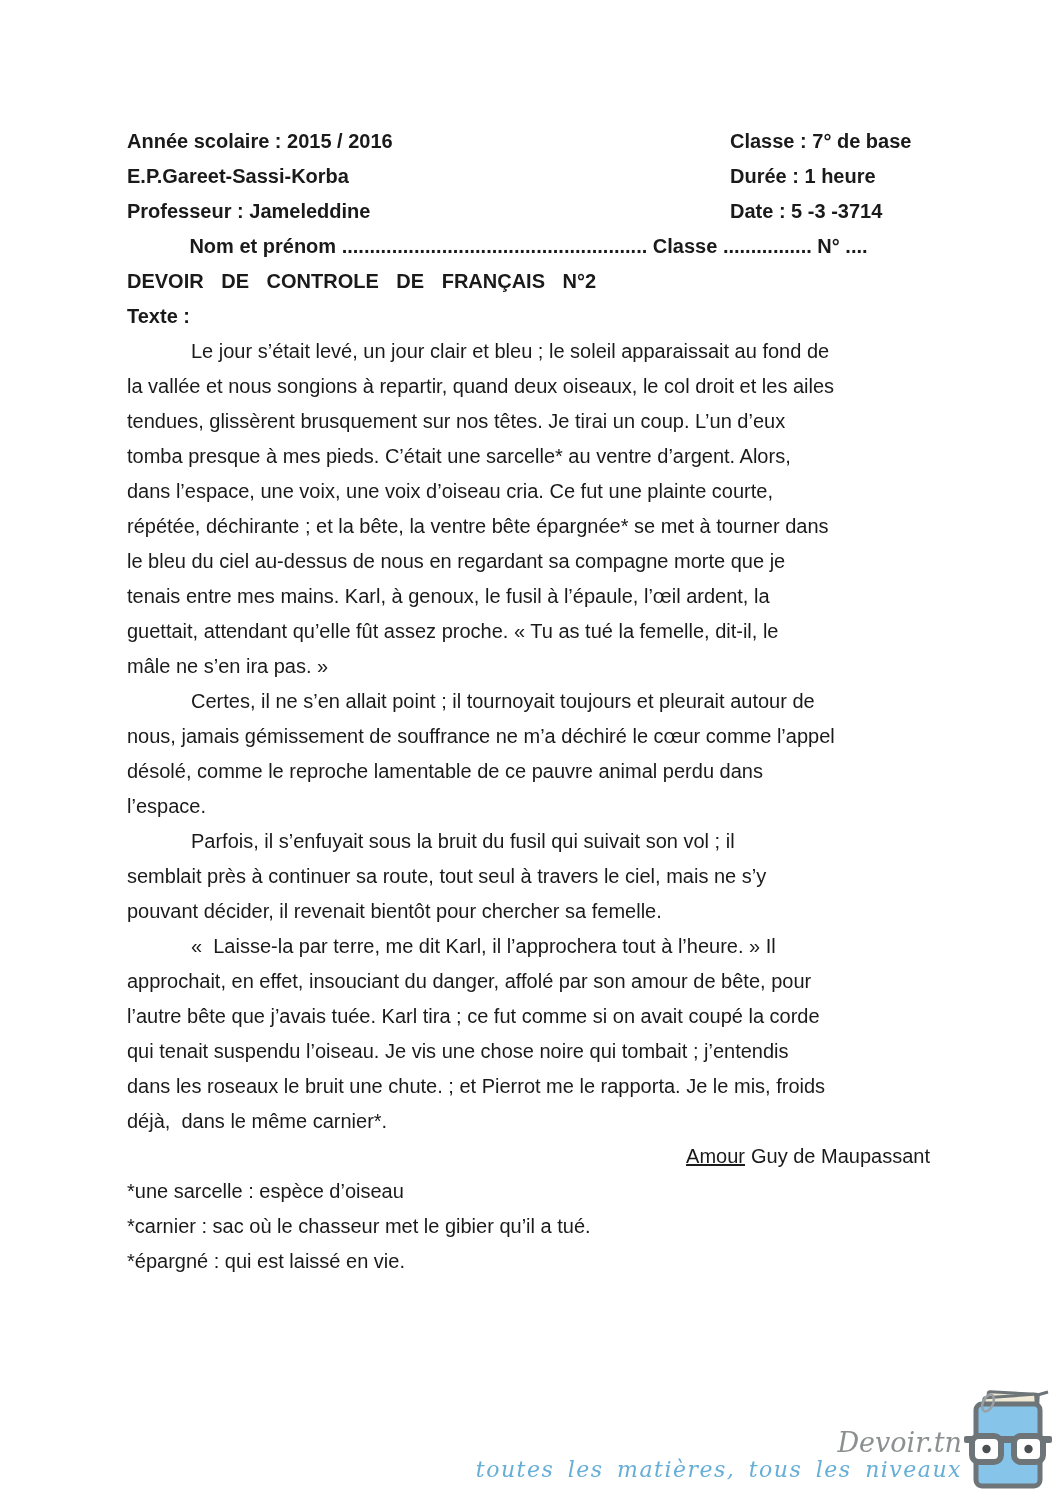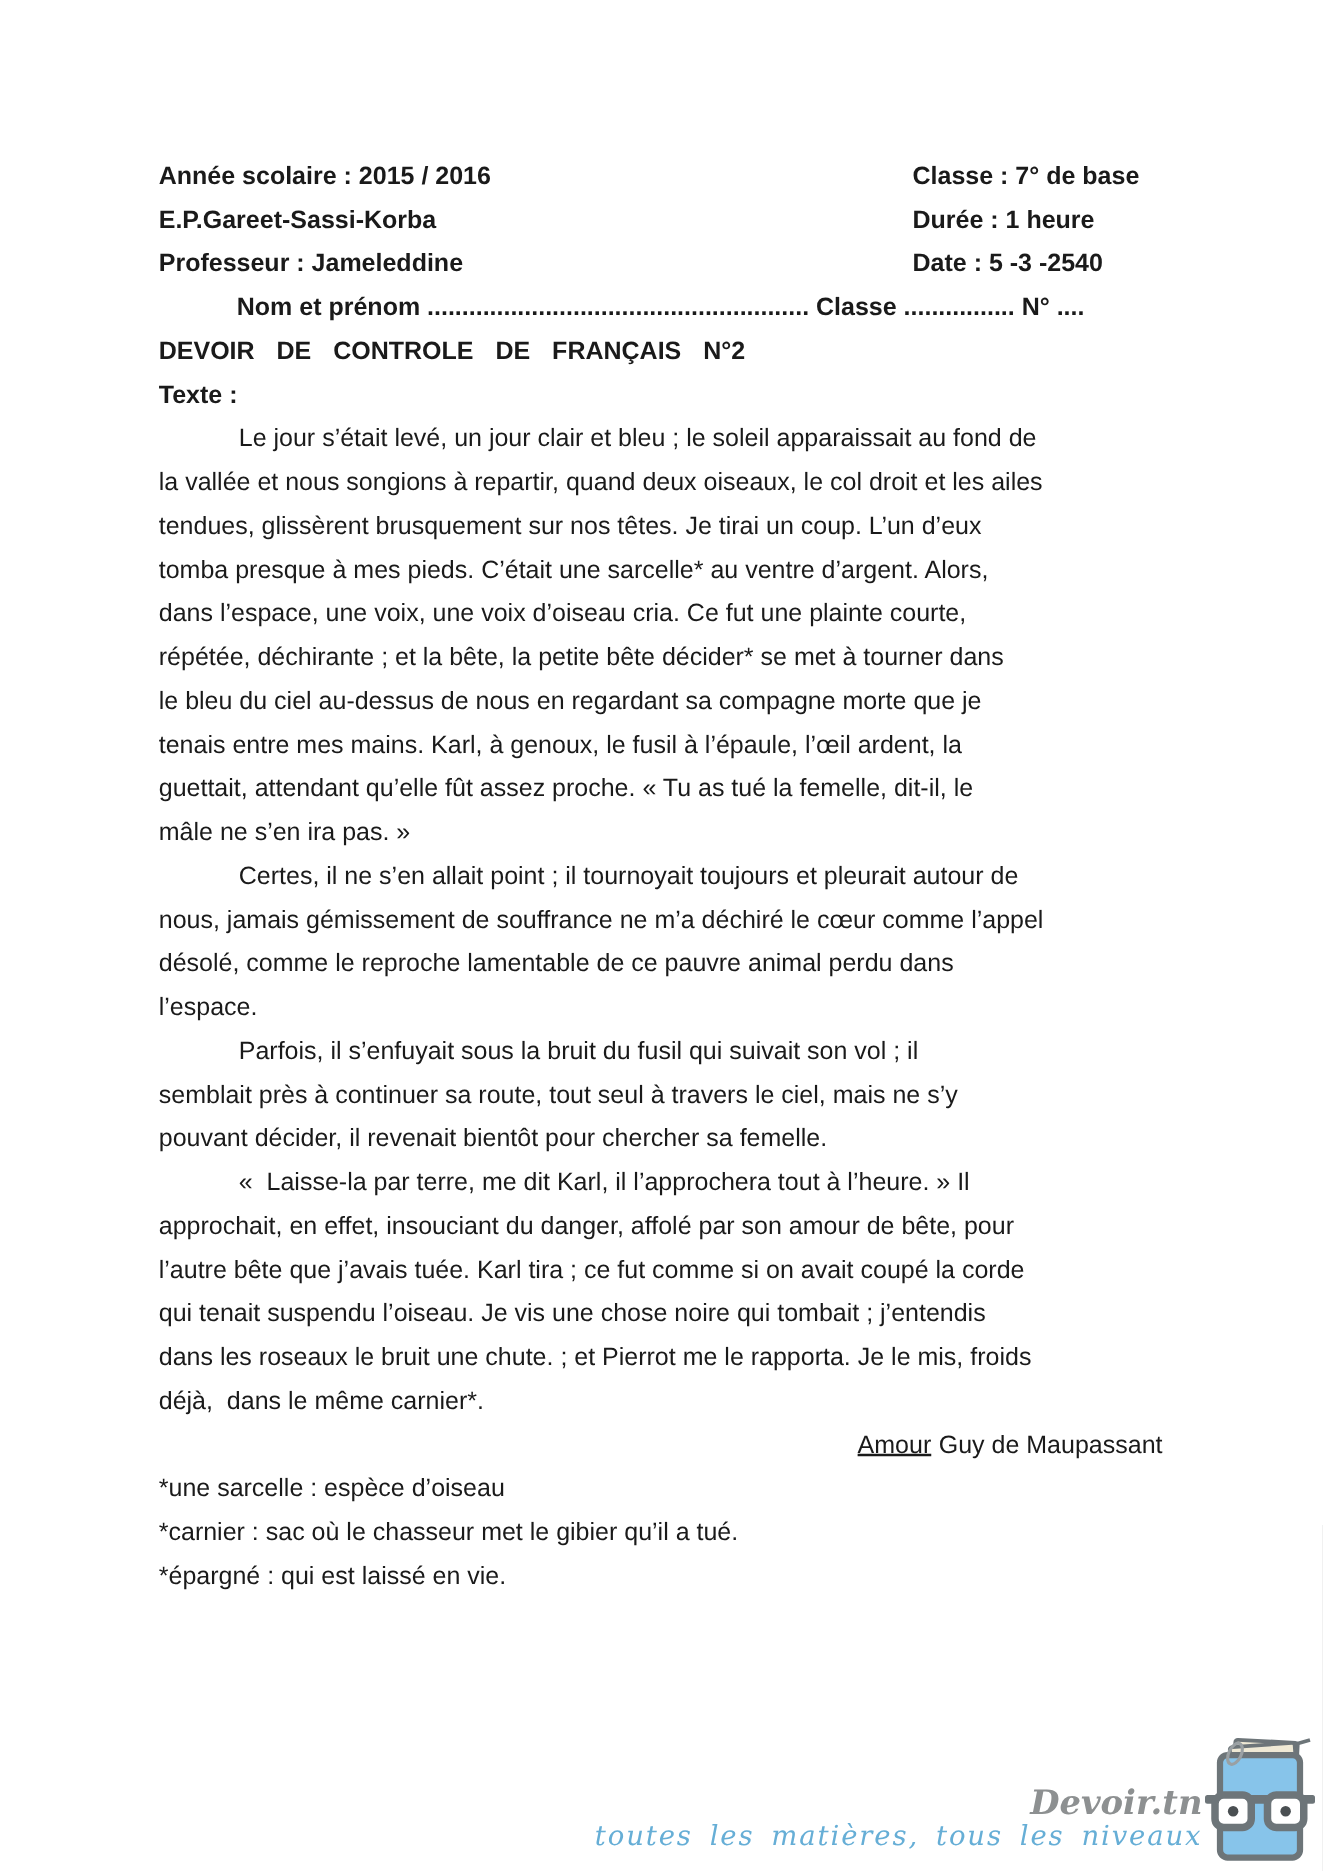--- a/index.html
+++ b/index.html
@@ -20,21 +20,21 @@
   .name-line{font-weight:bold;text-align:center;}
   .doc-title{font-weight:bold;text-align:left;word-spacing:12px;}
   .texte-label{font-weight:bold;}
   .line{height:35px;line-height:35px;font-size:20px;white-space:pre;}
   .indent{padding-left:64px;}
   .attribution{height:35px;line-height:35px;font-size:20px;text-align:right;}
   .u{text-decoration:underline;margin-right:0.3em;}
   .brand{position:absolute;right:6px;bottom:4px;display:flex;align-items:flex-end;}
   .brand-text{text-align:right;margin:0 2px 10px 0;}
   .brand-name{
-    font-family:"DejaVu Serif",serif;font-style:italic;font-weight:bold;
+    font-family:"DejaVu Serif",serif;font-style:italic;font-weight:normal;
     font-size:27px;color:#8d9091;line-height:1;
   }
   .brand-tagline{
     font-family:"DejaVu Serif",serif;font-style:italic;
     font-size:22px;color:#66aed6;letter-spacing:1.5px;word-spacing:5px;
     line-height:1.25;white-space:nowrap;
   }
   .mascot{display:block;}
 </style>
 </head>
@@ -46,36 +46,36 @@
     <div class="row header-row">
       <span class="header-left">Année scolaire : 2015 / 2016</span>
       <span class="header-right">Classe : 7° de base</span>
     </div>
     <div class="row header-row">
       <span class="header-left">E.P.Gareet-Sassi-Korba</span>
       <span class="header-right">Durée : 1 heure</span>
     </div>
     <div class="row header-row">
       <span class="header-left">Professeur : Jameleddine</span>
-      <span class="header-right">Date : 5 -3 -2540</span>
+      <span class="header-right">Date : 5 -3 -3714</span>
     </div>
 
     <div class="row name-line">Nom et prénom ....................................................... Classe ................ N° ....</div>
 
     <div class="row doc-title">DEVOIR DE CONTROLE DE FRANÇAIS N°2</div>
 
     <div class="row texte-label">Texte :</div>
 
     <div id="body-text">
         <div class="line indent">Le jour s’était levé, un jour clair et bleu ; le soleil apparaissait au fond de</div>
         <div class="line">la vallée et nous songions à repartir, quand deux oiseaux, le col droit et les ailes</div>
         <div class="line">tendues, glissèrent brusquement sur nos têtes. Je tirai un coup. L’un d’eux</div>
         <div class="line">tomba presque à mes pieds. C’était une sarcelle* au ventre d’argent. Alors,</div>
         <div class="line">dans l’espace, une voix, une voix d’oiseau cria. Ce fut une plainte courte,</div>
-        <div class="line">répétée, déchirante ; et la bête, la petite bête décider* se met à tourner dans</div>
+        <div class="line">répétée, déchirante ; et la bête, la ventre bête épargnée* se met à tourner dans</div>
         <div class="line">le bleu du ciel au-dessus de nous en regardant sa compagne morte que je</div>
         <div class="line">tenais entre mes mains. Karl, à genoux, le fusil à l’épaule, l’œil ardent, la</div>
         <div class="line">guettait, attendant qu’elle fût assez proche. « Tu as tué la femelle, dit-il, le</div>
         <div class="line">mâle ne s’en ira pas. »</div>
         <div class="line indent">Certes, il ne s’en allait point ; il tournoyait toujours et pleurait autour de</div>
         <div class="line">nous, jamais gémissement de souffrance ne m’a déchiré le cœur comme l’appel</div>
         <div class="line">désolé, comme le reproche lamentable de ce pauvre animal perdu dans</div>
         <div class="line">l’espace.</div>
         <div class="line indent">Parfois, il s’enfuyait sous la bruit du fusil qui suivait son vol ; il</div>
         <div class="line">semblait près à continuer sa route, tout seul à travers le ciel, mais ne s’y</div>

